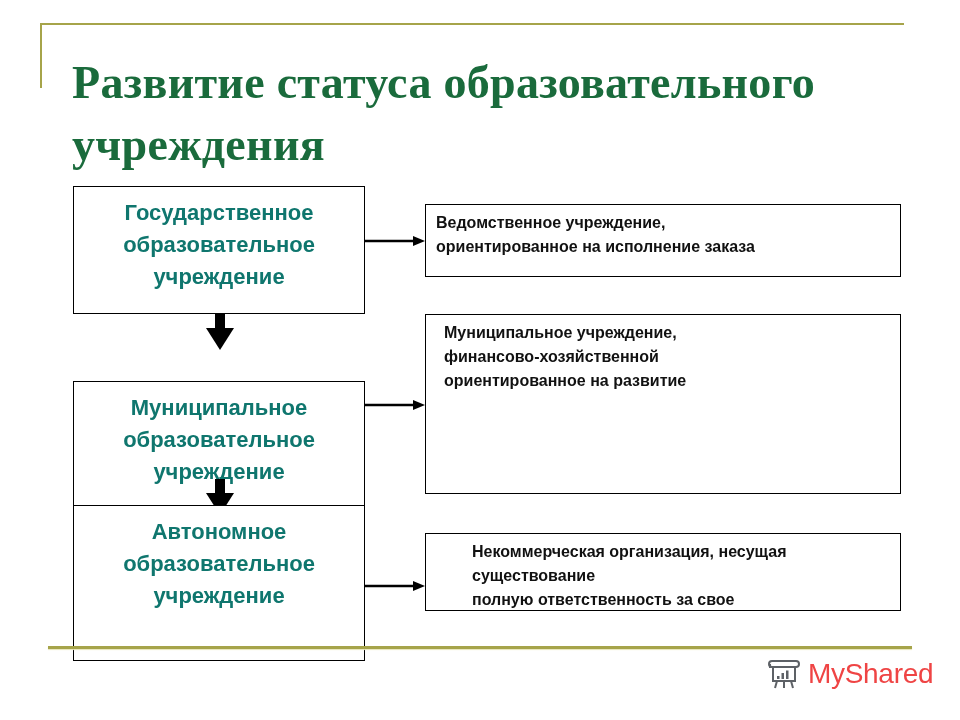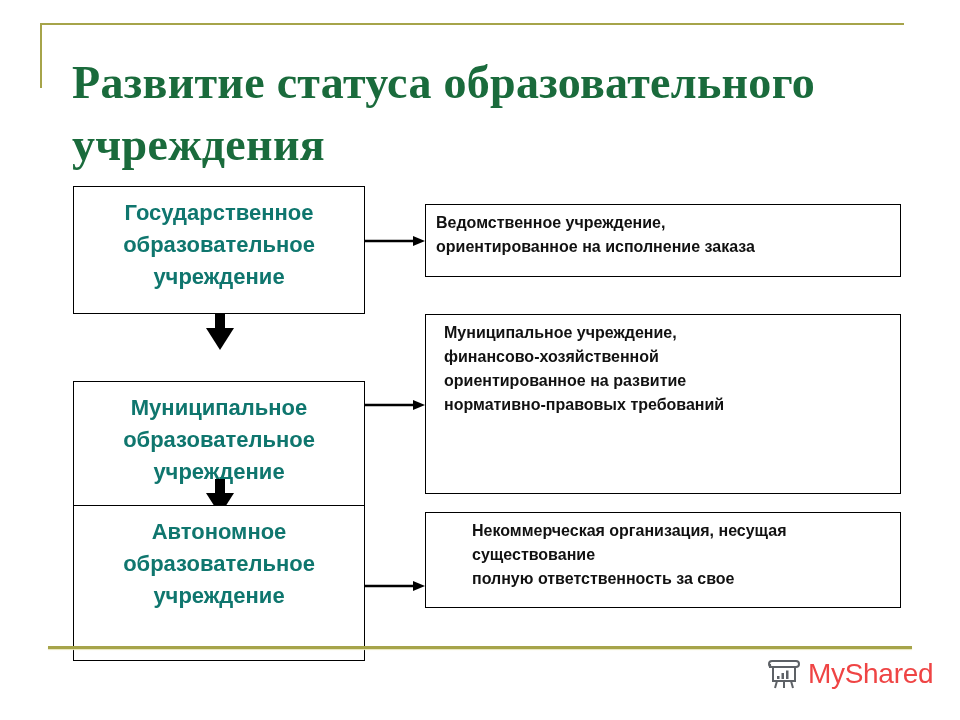--- a/index.html
+++ b/index.html
@@ -142,38 +142,37 @@
   <span>учреждение</span>
 </div>
 <svg class="h-arrow" style="top:399px;" viewBox="0 0 60 12">
   <line x1="0" y1="6" x2="50" y2="6" stroke="#000" stroke-width="2.5"></line>
   <polygon points="48,1 60,6 48,11" fill="#000"></polygon>
 </svg>
 <div class="box right-box" style="top:314px; height:180px;padding-left:18px;">
   <span>Муниципальное учреждение,</span>
   <span>финансово-хозяйственной</span>
   <span>ориентированное на развитие</span>
-  <span>нормативно-правовых требований</span>
 </div>
 
 <svg class="v-arrow" style="top:479px;" viewBox="0 0 28 36">
   <rect x="9" y="0" width="10" height="16" fill="#000"></rect>
   <polygon points="0,14 28,14 14,36" fill="#000"></polygon>
 </svg>
 
 <div class="box left-box" style="top:505px; height:156px;">
   <span>Автономное</span>
   <span>образовательное</span>
   <span>учреждение</span>
 </div>
 <svg class="h-arrow" style="top:580px;" viewBox="0 0 60 12">
   <line x1="0" y1="6" x2="50" y2="6" stroke="#000" stroke-width="2.5"></line>
   <polygon points="48,1 60,6 48,11" fill="#000"></polygon>
 </svg>
-<div class="box right-box" style="top:512px; height:96px;padding-left:46px;">
+<div class="box right-box" style="top:533px; height:78px;padding-left:46px;">
   <span>Некоммерческая организация, несущая</span>
   <span>существование</span>
   <span>полную ответственность за свое</span>
 </div>
 
 <div class="bottom-rule"></div>
 
 <div class="brand">
   <svg width="36" height="32" viewBox="0 0 36 32">
     <path d="M6 3 h24 a3 3 0 0 1 0 6 h-24 a3 3 0 0 1 0 -6 z" fill="none" stroke="#5d6166" stroke-width="2"></path>

